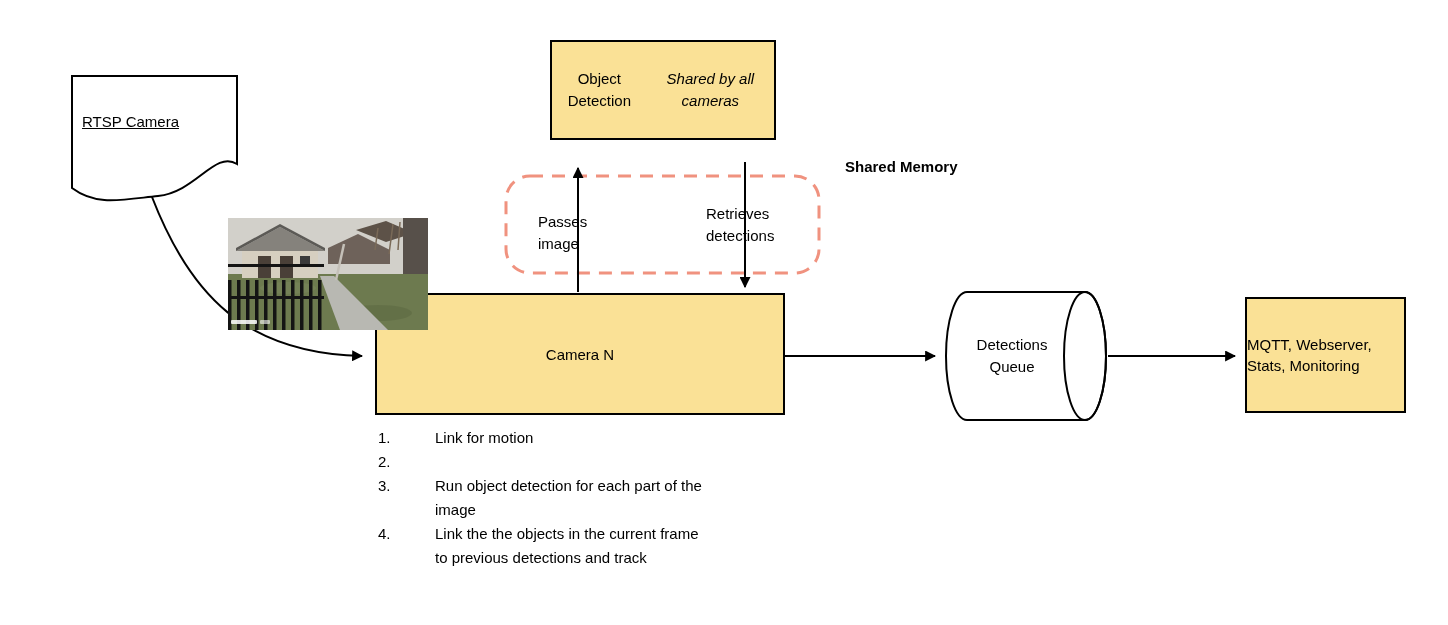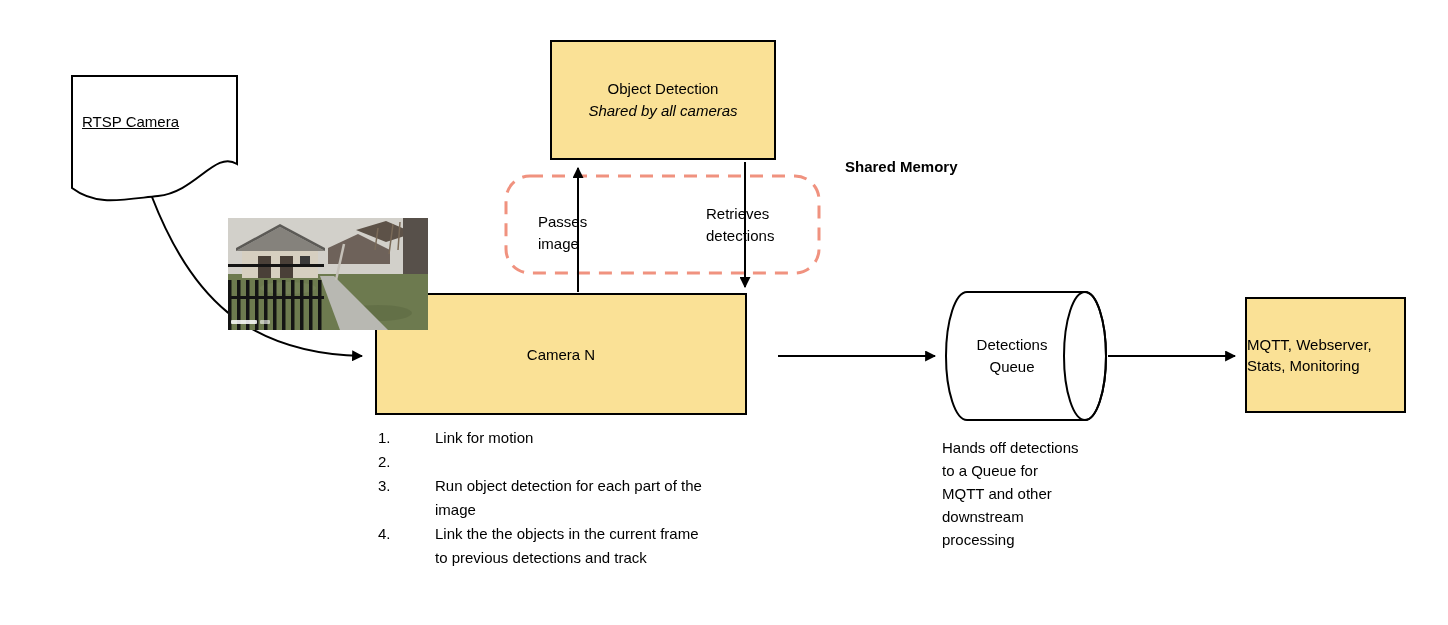--- a/index.html
+++ b/index.html
@@ -10,23 +10,23 @@
     overflow:hidden;
   }
   .layer { position:absolute; left:0; top:0; }
 
   .box {
     position:absolute; box-sizing:border-box;
     background:var(--box-fill); border:2px solid var(--box-border);
     display:flex; align-items:center; justify-content:center;
     text-align:center; z-index:2;
   }
-  .object-detection { left:550px; top:40px; width:226px; height:120px; flex-direction:column; line-height:22px; }
+  .object-detection { left:550px; top:40px; width:226px; height:100px; line-height:22px; }
   .object-detection .subtitle { font-style:italic; }
-  .camera-n { left:375px; top:293px; width:372px; height:122px; }
+  .camera-n { left:375px; top:293px; width:410px; height:122px; }
   .mqtt { left:1245px; top:297px; width:161px; height:116px; justify-content:flex-start; text-align:left; padding:0 0; line-height:21px; }
 
   .txt { position:absolute; line-height:23px; white-space:pre-line; z-index:4; }
   .rtsp-label { left:82px; top:110px; width:146px; text-align:left;text-decoration:underline; }
   .passes { left:538px; top:211px; line-height:22px; }
   .retrieves { left:706px; top:203px; line-height:22px; }
   .shared-memory { left:845px; top:132px; width:214px; }
   .shared-memory .sm-title { font-weight:bold; }
   .fetch-note { left:45px; top:341px; width:200px; }
   .queue-note { left:942px; top:436px; width:195px; }
@@ -122,25 +122,20 @@
   <div class="txt retrieves">Retrieves
 detections</div>
 
   <div class="txt shared-memory">
     <div class="sm-title">Shared Memory</div>
   </div>
 
 
   <div class="txt queue-label">Detections
 Queue</div>
-  <div class="txt queue-note">Hands off detections
-to a Queue for
-MQTT and other
-downstream
-processing</div>
 
   <div class="steps">
     <div class="step">
       <span class="step-num">1.</span>
       <span class="step-text">Link for motion</span>
     </div>
     <div class="step">
       <span class="step-num">2.</span>
     </div>
     <div class="step">

